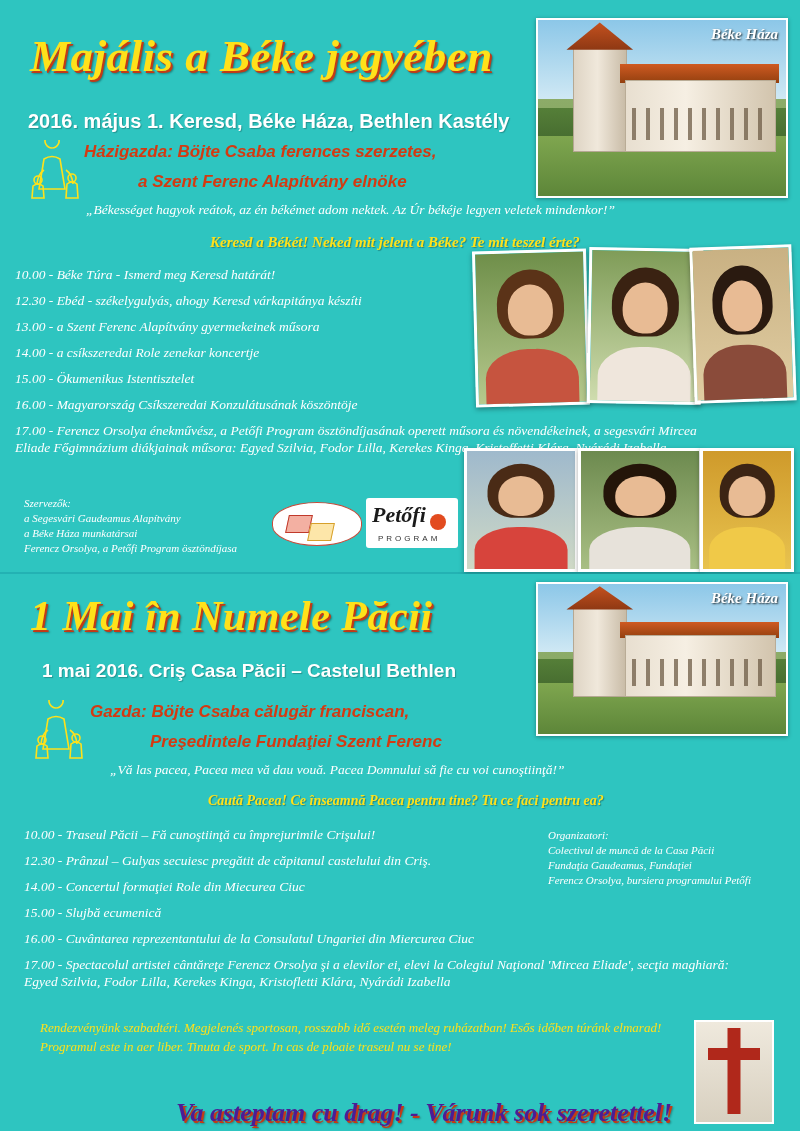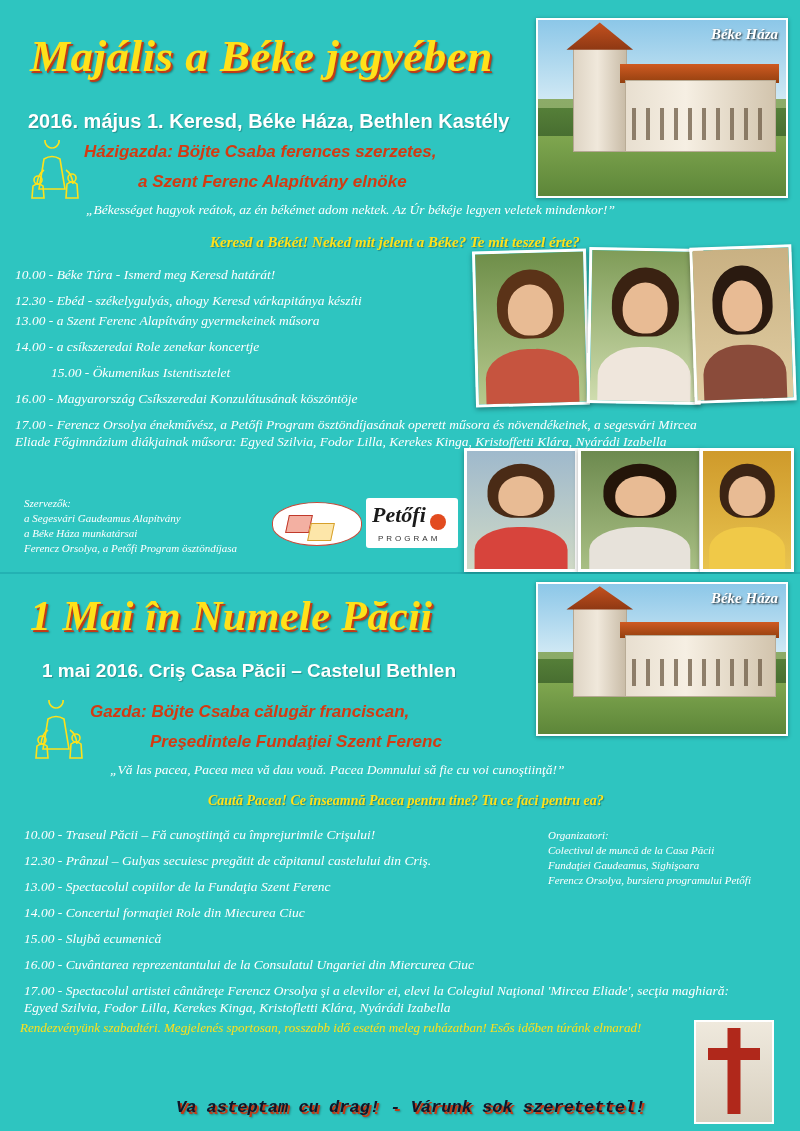--- a/index.html
+++ b/index.html
@@ -95,25 +95,25 @@
   .note {
     position: absolute;
     color: #ffe11a;
     font-style: italic;
     font-family: "Liberation Serif", serif;
     font-size: 13px;
     line-height: 19px;
   }
   .closing {
     position: absolute;
-    color: #0f172a;
-    font-weight: bold;
-    font-style: italic;
-    font-family: Liberation Mono, monospace;
-    font-size: 17px;
+    color: #4c1d95;
+    font-weight: bold;
+    font-style: italic;
+    font-family: Liberation Serif, serif;
+    font-size: 26px;
     text-shadow: 2px 2px 0 #c23b17, 3px 3px 2px rgba(0,0,0,.3);
     white-space: nowrap;
   }
 
   
   .castle {
     position: absolute;
     overflow: hidden;
     border: 2px solid #ffffff;
     box-shadow: 0 1px 4px rgba(0,0,0,.35);
@@ -279,33 +279,33 @@
 
   <div class="quote" style="left:86px; top:202px; font-size:13.5px;">„Békességet hagyok reátok, az én békémet adom nektek. Az Úr békéje legyen veletek mindenkor!”</div>
 
   <div class="callout" style="left:210px; top:234px; font-size:15px;">Keresd a Békét! Neked mit jelent a Béke? Te mit teszel érte?</div>
 
   <div class="prog" style="left:15px; top:266px; width:430px;">
     <div style="margin-bottom:9px;">
       <span class="time">10.00 -</span>
       <span>Béke Túra - Ismerd meg Keresd határát!</span>
     </div>
-    <div style="margin-bottom:3px;font-style:italic;">
+    <div style="margin-bottom:9px;font-style:italic;">
       <span class="time">12.30 -</span>
       <span>Ebéd - székelygulyás, ahogy Keresd várkapitánya készíti</span>
     </div>
     <div style="margin-bottom:9px;">
       <span class="time">13.00 -</span>
       <span>a Szent Ferenc Alapítvány gyermekeinek műsora</span>
     </div>
     <div style="margin-bottom:9px;">
       <span class="time">14.00 -</span>
       <span>a csíkszeredai Role zenekar koncertje</span>
     </div>
-    <div style="margin-bottom:9px;margin-left:36px;">
+    <div style="margin-bottom:9px;">
       <span class="time">15.00 -</span>
       <span>Ökumenikus Istentisztelet</span>
     </div>
     <div style="margin-bottom:9px;">
       <span class="time">16.00 -</span>
       <span>Magyarország Csíkszeredai Konzulátusának köszöntöje</span>
     </div>
     <div style="width:720px; text-indent:0;">
       <span class="time">17.00 -</span>
       <span>Ferencz Orsolya énekművész, a Petőfi Program ösztöndíjasának operett műsora és növendékeinek, a segesvári Mircea Eliade Főgimnázium diákjainak műsora: Egyed Szilvia, Fodor Lilla, Kerekes Kinga, Kristoffetti Klára, Nyárádi Izabella</span>
@@ -409,50 +409,47 @@
   <div class="prog" style="left:24px; top:826px; width:500px;">
     <div style="margin-bottom:9px;">
       <span class="time">10.00 -</span>
       <span>Traseul Păcii – Fă cunoştiinţă cu împrejurimile Crişului!</span>
     </div>
     <div style="margin-bottom:9px;">
       <span class="time">12.30 -</span>
       <span>Prânzul – Gulyas secuiesc pregătit de căpitanul castelului din Criş.</span>
     </div>
     <div style="margin-bottom:9px;">
-      <span class="time">13.00 -</span>
-      <span>Spectacolul copiilor de la Fundaţia Szent Ferenc</span>
-    </div>
-    <div style="margin-bottom:9px;">
       <span class="time">14.00 -</span>
       <span>Concertul formaţiei Role din Miecurea Ciuc</span>
     </div>
     <div style="margin-bottom:9px;">
       <span class="time">15.00 -</span>
       <span>Slujbă ecumenică</span>
     </div>
     <div style="margin-bottom:9px; width:620px;">
       <span class="time">16.00 -</span>
       <span>Cuvântarea reprezentantului de la Consulatul Ungariei din Miercurea Ciuc</span>
     </div>
     <div style="width:730px;">
       <span class="time">17.00 -</span>
       <span>Spectacolul artistei cântăreţe Ferencz Orsolya şi a elevilor ei, elevi la Colegiul Naţional 'Mircea Eliade', secţia maghiară: Egyed Szilvia, Fodor Lilla, Kerekes Kinga, Kristofletti Klára, Nyárádi Izabella</span>
     </div>
   </div>
 
   <div class="organizers" style="left:548px; top:828px; width:240px; ">
     <div>Organizatori:</div>
     <div>Colectivul de muncă de la Casa Păcii</div>
-    <div>Fundaţiei Gaudeamus, Sighişoara</div>
+    <div>Fundaţia Gaudeamus, Fundaţiei</div>
     <div>Ferencz Orsolya, bursiera programului Petőfi</div>
   </div>
 
-  <div class="note" style="left:20px; top:1018px; width:660px;">
+  <div class="note" style="left:40px; top:1018px; width:660px;">
     <div>Rendezvényünk szabadtéri. Megjelenés sportosan, rosszabb idő esetén meleg ruházatban! Esős időben túránk elmarad!</div>
+    <div>Programul este in aer liber. Tinuta de sport. In cas de ploaie traseul nu se tine!</div>
   </div>
 
   <div class="cross-photo" style="left:694px; top:1020px; width:76px; height:100px;">
     <div style="position:absolute; inset:0; background:linear-gradient(#efe9dd,#d8d0c0);"></div>
     <div style="position:absolute; left:50%; top:6px; width:13px; height:86px; transform:translateX(-50%); background:#b0281b;"></div>
     <div style="position:absolute; left:12px; top:26px; width:52px; height:12px; background:#b0281b;"></div>
   </div>
 
   <div class="closing" style="left:176px; top:1098px;">Va asteptam cu drag! - Várunk sok szeretettel!</div>
 

